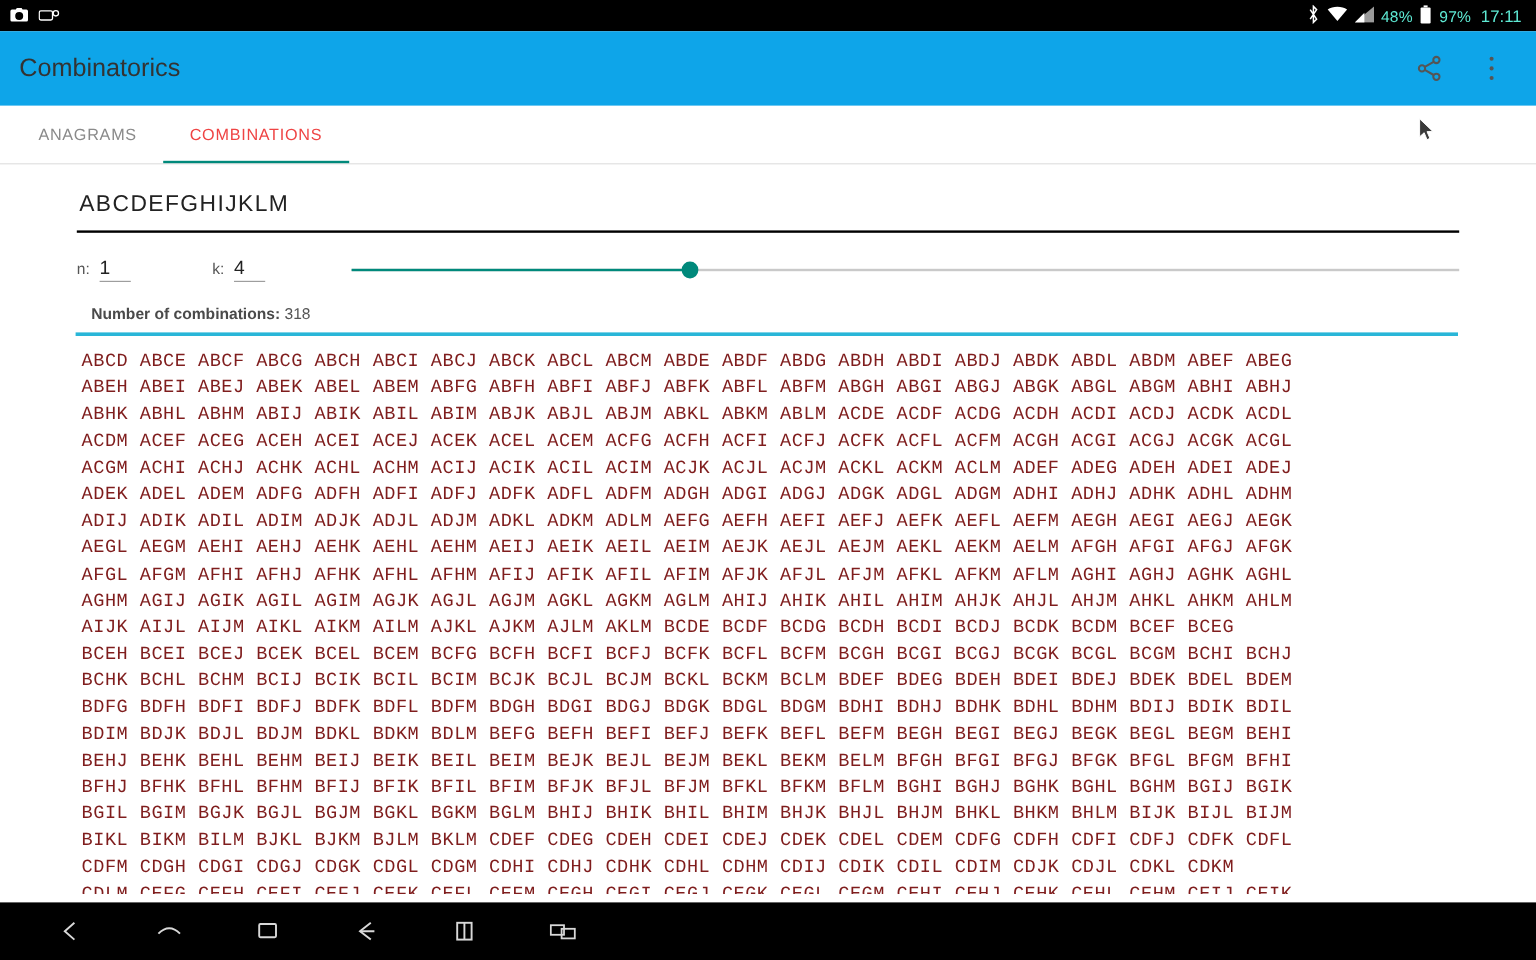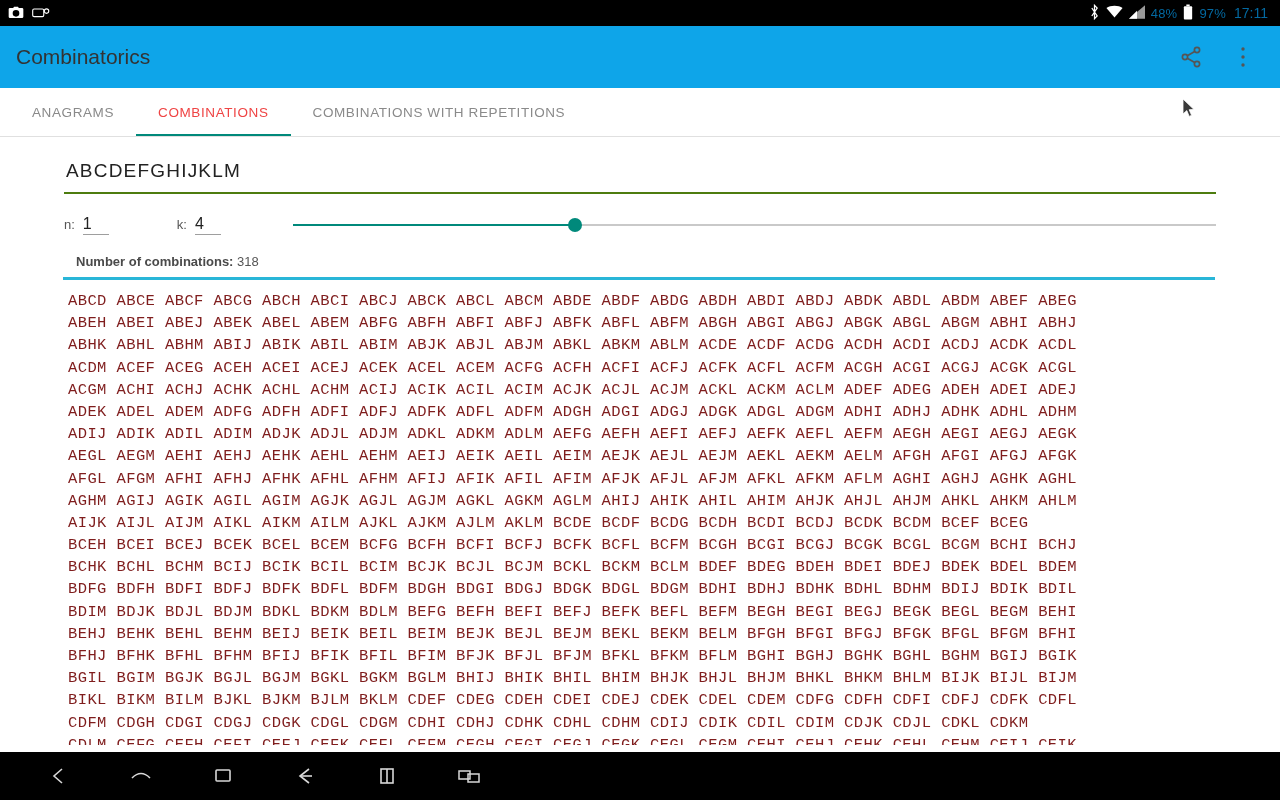--- a/index.html
+++ b/index.html
@@ -17,21 +17,21 @@
     width: 1280px;
     height: 800px;
     background: #ffffff;
     overflow: hidden;
   }
 
   
   .statusbar {
     height: 26px;
     background: #000000;
-    color: #0369a1;
+    color: #5eead4;
     display: flex;
     align-items: center;
     justify-content: space-between;
     padding: 0 8px;
     font-size: 13px;
   }
   .statusbar .left, .statusbar .right {
     display: flex;
     align-items: center;
     gap: 8px;
@@ -111,21 +111,21 @@
   .expr-row {
     padding-top: 22px;
   }
   .expr-input {
     font-size: 19px;
     color: #222222;
     letter-spacing: 1.2px;
     font-family: "Liberation Sans", sans-serif;
     padding-bottom: 10px;
     border: none;
-    border-bottom: 2px solid #4d7c0f;
+    border-bottom: 2px solid #000000;
     width: 1148px;
     outline: none;
     background: transparent;
     display: block;
   }
 
   .params-row {
     display: flex;
     align-items: center;
     margin-top: 14px;
@@ -308,21 +308,20 @@
             <circle cx="3" cy="12" r="1.7"></circle>
             <circle cx="3" cy="20" r="1.7"></circle>
           </svg>
       </div>
     </div>
   </div>
 
   <div class="tabs">
     <div class="tab">ANAGRAMS</div>
     <div class="tab active">COMBINATIONS</div>
-    <div class="tab">COMBINATIONS WITH REPETITIONS</div>
   </div>
 
   <div class="content">
 
     <div class="expr-row">
       <input class="expr-input" type="text" value="ABCDEFGHIJKLM" style="">
     </div>
 
     <div class="params-row">
       <div class="param n">

